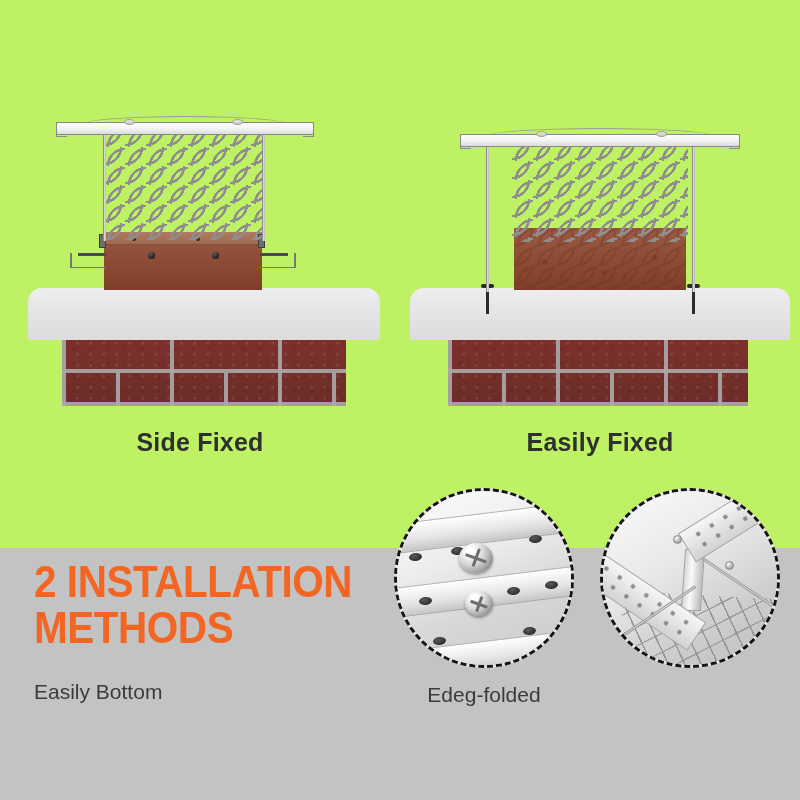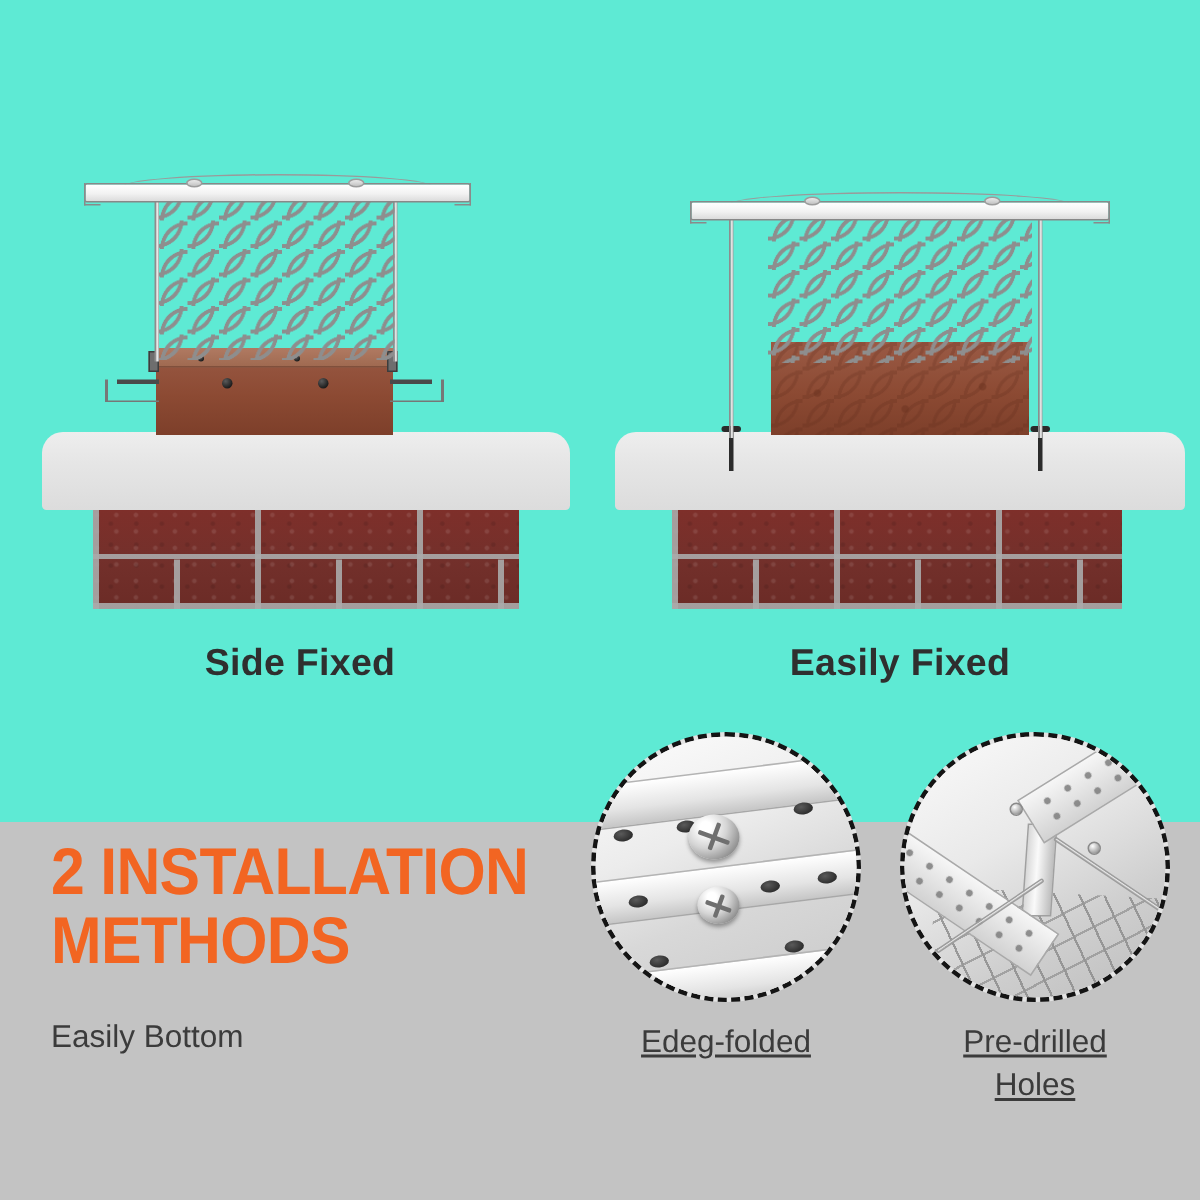--- a/index.html
+++ b/index.html
@@ -6,21 +6,21 @@
   html,body { width:800px; height:800px; }
   body {
     font-family:"Liberation Sans", sans-serif;
     background:#ffffff;
     position:relative;
     overflow:hidden;
   }
   .stage { position:absolute; inset:0; width:800px; height:800px; }
 
   
-  .illus-area { position:absolute; left:0; top:0; width:800px; height:548px; background:#5eead4; }
+  .illus-area { position:absolute; left:0; top:0; width:800px; height:548px; background:#bef264; }
 
   .diagram { position:absolute; top:0; height:470px; }
   .diagram.left  { left:0;   width:400px; }
   .diagram.right { left:400px; width:400px; }
 
   
   .crown {
     position:absolute;
     background:linear-gradient(180deg,#eeeeee 0%,#e6e6e6 38%,#dcdcdc 100%);
     border-radius:14px 14px 3px 3px;
@@ -137,21 +137,21 @@
   .circle-wrap { position:absolute; width:180px; height:180px; }
   .circle-wrap.c1 { left:394px; top:488px; }
   .circle-wrap.c2 { left:600px; top:488px; }
   .circle-photo {
     position:absolute; inset:0; border-radius:50%; overflow:hidden;
     border:3px dashed #141414;
     background:#e3e3e3;
   }
   .feature-caption {
     position:absolute; width:200px; text-align:center;
-    font-size:21px; line-height:29px; color:#3b3b3b;text-decoration:underline;
+    font-size:21px; line-height:29px; color:#3b3b3b;
   }
   .feature-caption.f1 { left:384px; top:680px; }
   .feature-caption.f2 { left:590px; top:680px; }
 
   
   .p1 { position:absolute; inset:0;
     background:linear-gradient(158deg,#fdfdfd 0%,#ececec 38%,#d8d8d8 62%,#c9c9c9 100%); }
   .p1-rail { position:absolute; left:-20%; width:140%; height:30px;
     background:linear-gradient(180deg,#ffffff,#e4e4e4 60%,#c6c6c6);
     border-top:1px solid #b4b4b4; border-bottom:1px solid #a8a8a8;
@@ -324,18 +324,14 @@
         <div class="p2-plate right">
           <div class="p2-holes"></div>
         </div>
         <div class="p2-rod a"></div>
         <div class="p2-rod b"></div>
         <div class="p2-bolt" style="left:70px; top:44px;"></div>
         <div class="p2-bolt" style="left:122px; top:70px;"></div>
       </div>
     </div>
   </div>
-  <div class="feature-caption f2">
-    <div>Pre-drilled</div>
-    <div>Holes</div>
-  </div>
 
 </div>
 
 </body></html>

